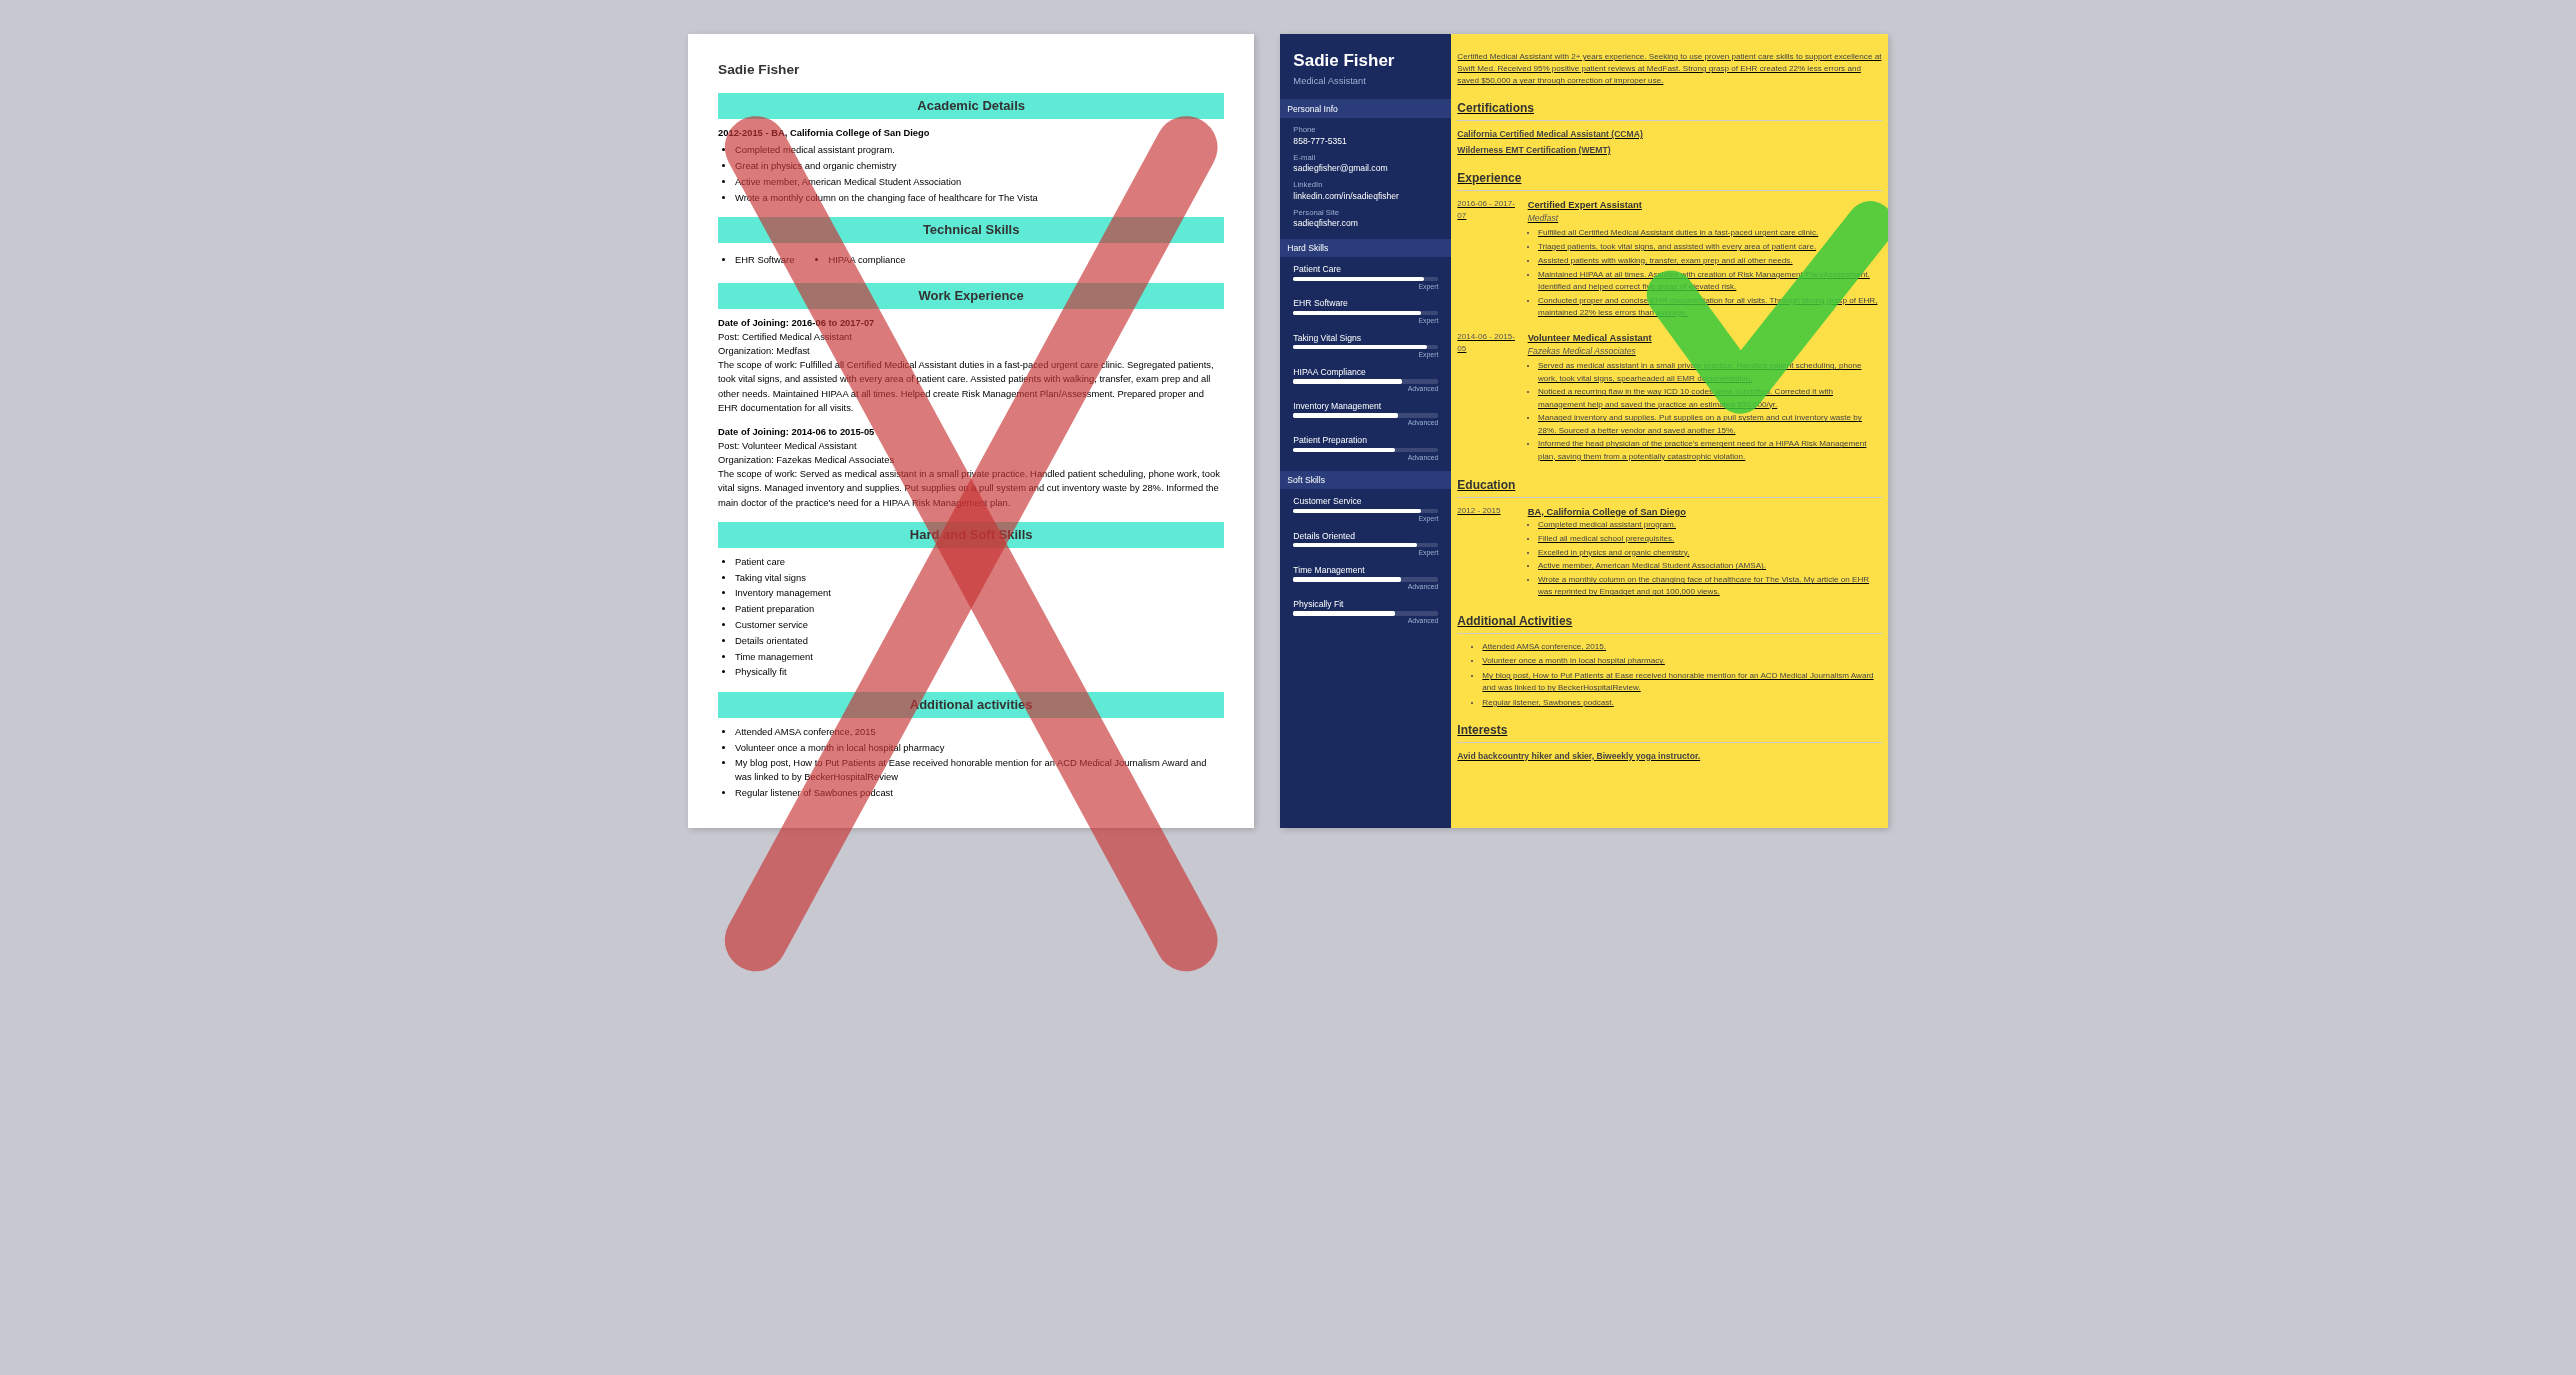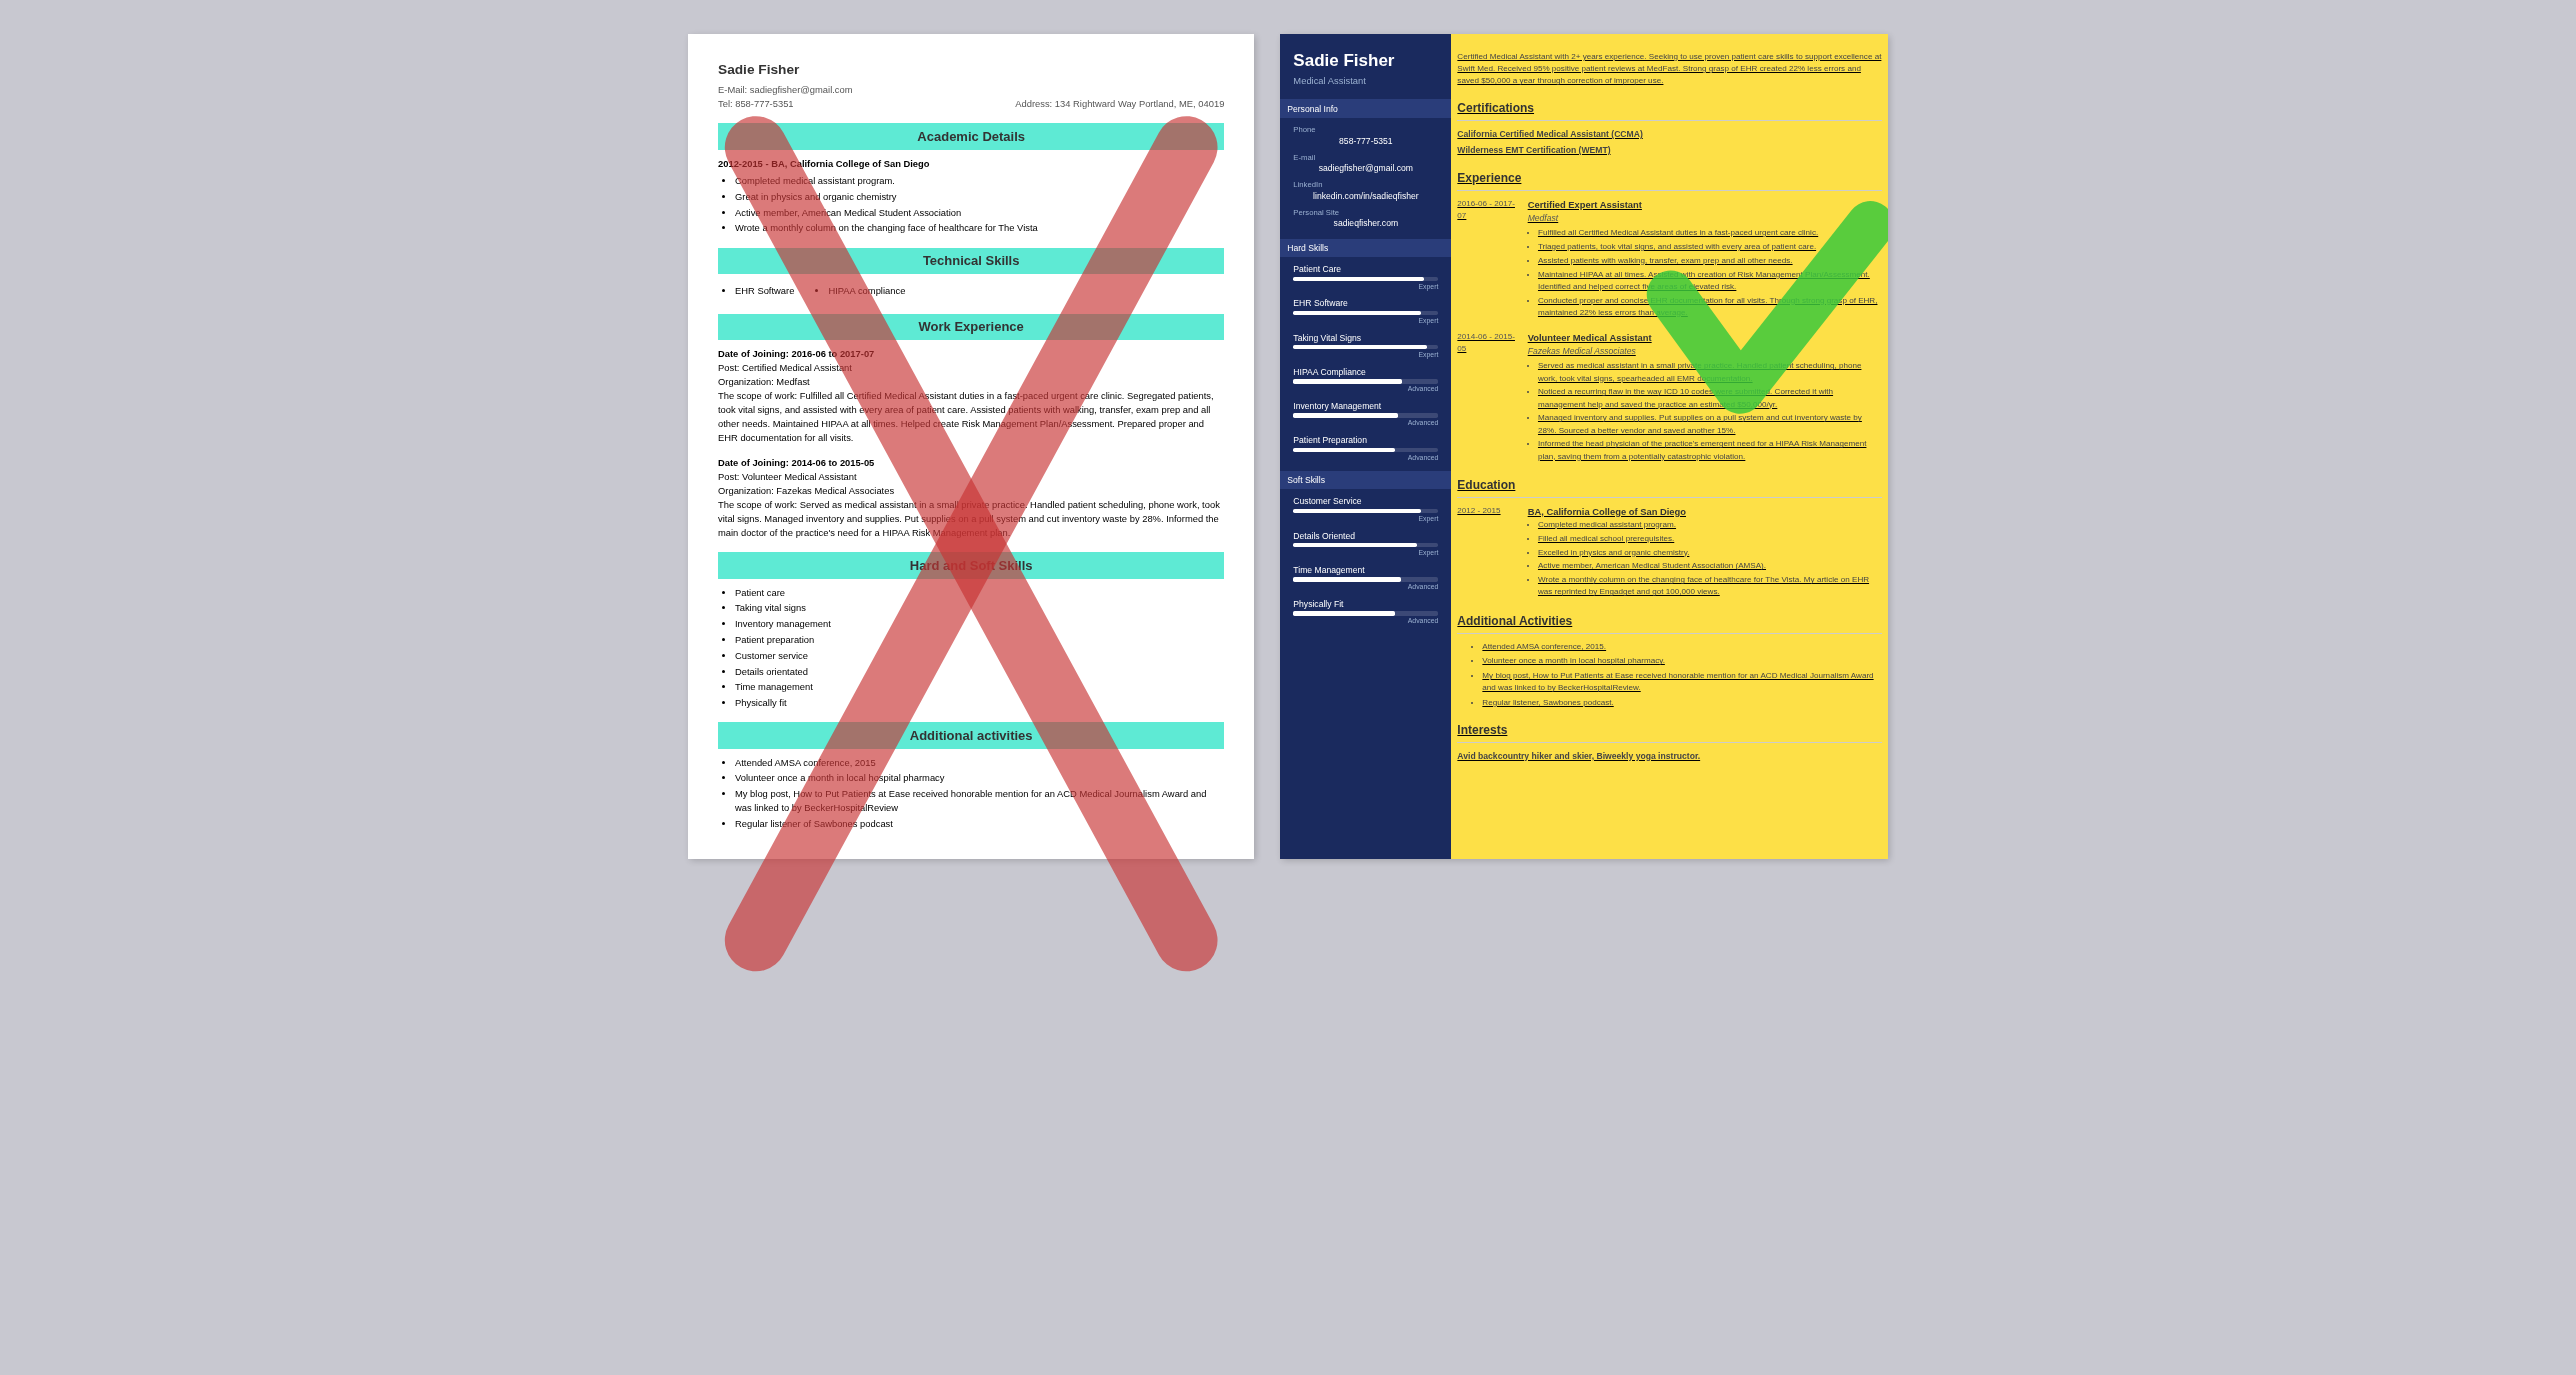--- a/index.html
+++ b/index.html
@@ -106,21 +106,20 @@
     }
     .sidebar-label {
       font-size: 7.7px;
       color: #9ab0d0;
       margin-bottom: 1.7px;
     }
     .sidebar-value {
       font-size: 8.6px;
       color: white;
       margin-bottom: 6.9px;
-      text-align: center;
     }
     .skill-item { margin-bottom: 8.6px; }
     .skill-name {
       font-size: 8.6px;
       color: white;
       margin-bottom: 2.6px;
     }
     .skill-bar-bg {
       background: rgba(255,255,255,0.15);
       height: 4.3px;
@@ -202,27 +201,20 @@
 <div class="page-container">
 
   <div class="resume-left">
 
     <svg class="overlay-x" viewBox="0 0 500 900" xmlns="http://www.w3.org/2000/svg">
       <line x1="60" y1="100" x2="440" y2="800" stroke="rgba(200,50,50,0.65)" stroke-width="55" stroke-linecap="round"></line>
       <line x1="440" y1="100" x2="60" y2="800" stroke="rgba(200,50,50,0.65)" stroke-width="55" stroke-linecap="round"></line>
     </svg>
 
     <div class="left-name">Sadie Fisher</div>
-    <div class="left-contact">
-      <div>E-Mail: sadiegfisher@gmail.com</div>
-      <div class="left-contact-row">
-        <span>Tel: 858-777-5351</span>
-        <span>Address: 134 Rightward Way Portland, ME, 04019</span>
-      </div>
-    </div>
 
     <div class="section-header">Academic Details</div>
     <div class="left-edu-year">
       <span>2012-2015 -</span> <strong>BA, California College of San Diego</strong>
     </div>
     <ul class="left-bullet">
       <li>Completed medical assistant program.</li>
       <li>Great in physics and organic chemistry</li>
       <li>Active member, American Medical Student Association</li>
       <li>Wrote a monthly column on the changing face of healthcare for The Vista</li>

